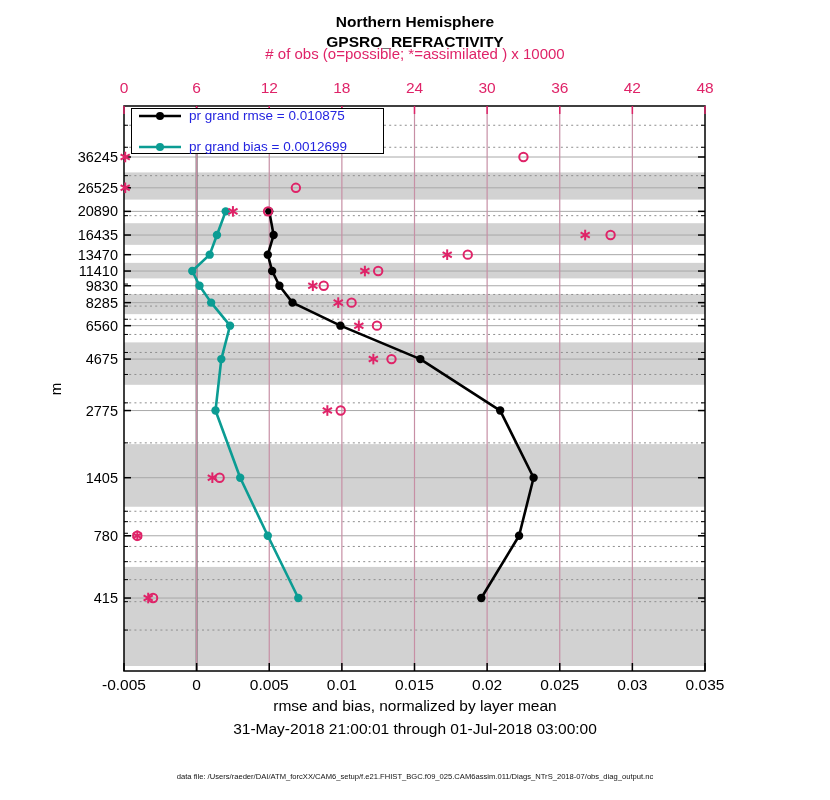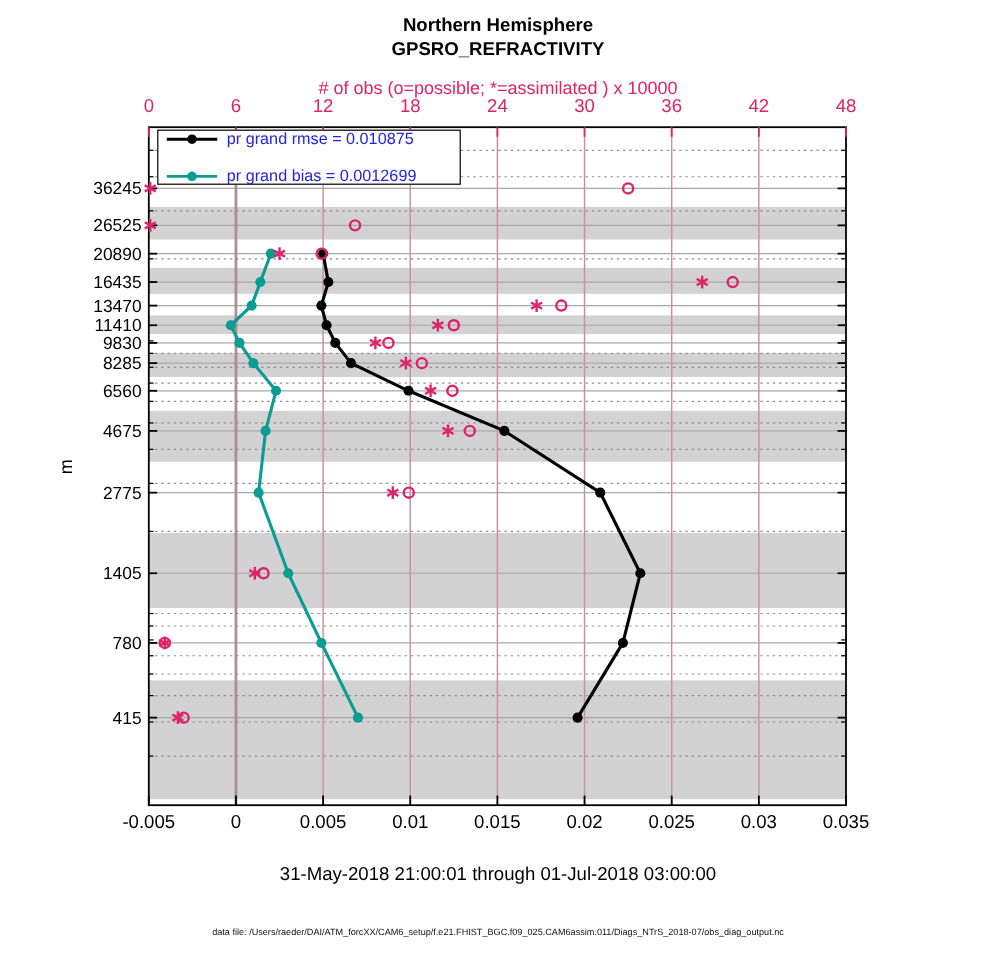--- a/index.html
+++ b/index.html
@@ -21,21 +21,21 @@
   .legrow svg{flex:0 0 auto;}
   .legtext{margin-left:7px;font-size:13.5px;color:#2424e0;white-space:nowrap;}
 </style>
 </head>
 <body>
 
 <div id="fig">
 
   <div id="title2" class="ctr" style="top:33px">GPSRO_REFRACTIVITY</div>
   <div id="title1" class="ctr" style="top:13px">Northern Hemisphere</div>
-  <div id="toplabel" class="ctr" style="top:65px"># of obs (o=possible; *=assimilated ) x 10000</div>
+  <div id="toplabel" class="ctr" style="top:45px"># of obs (o=possible; *=assimilated ) x 10000</div>
 
   <svg id="plot" width="830" height="800" viewBox="0 0 830 800" style="position:absolute;left:0;top:0;">
       <rect x="124" y="172.40333202808984" width="581" height="27.185577842662553" fill="#d2d2d2"></rect>
       <rect x="124" y="223.20472359084388" width="581" height="21.648847907631875" fill="#d2d2d2"></rect>
       <rect x="124" y="262.8573611688108" width="581" height="15.542079248400626" fill="#d2d2d2"></rect>
       <rect x="124" y="294.1890601741123" width="581" height="19.953803472655522" fill="#d2d2d2"></rect>
       <rect x="124" y="342.37370160808644" width="581" height="42.445600777767254" fill="#d2d2d2"></rect>
       <rect x="124" y="444.1304634397547" width="581" height="62.612728509669125" fill="#d2d2d2"></rect>
       <rect x="124" y="566.9089585967189" width="581" height="99.09104140328111" fill="#d2d2d2"></rect>
       <line x1="124" y1="630.0592201765439" x2="705" y2="630.0592201765439" stroke="#8f8f8f" stroke-width="1" stroke-dasharray="2 3.2"></line>
@@ -296,15 +296,16 @@
       <svg width="44" height="10">
         <line class="leg-line-1" x1="1" y1="5" x2="43" y2="5" stroke-width="2.4" stroke="#0b9c93"></line>
         <circle class="leg-dot-1" cx="22" cy="5" r="4" fill="#0b9c93"></circle>
       </svg>
       <span class="legtext" style="color: rgb(36, 36, 224);">pr grand bias = 0.0012699</span>
     </div>
   </div>
 
   <div id="ylabel">m</div>
 
+  <div id="xlabel" class="ctr" style="top:697px">rmse and bias, normalized by layer mean</div>
   <div id="datelabel" class="ctr" style="top:720px">31-May-2018 21:00:01 through 01-Jul-2018 03:00:00</div>
   <div id="footer" class="ctr" style="top:772px">data file: /Users/raeder/DAI/ATM_forcXX/CAM6_setup/f.e21.FHIST_BGC.f09_025.CAM6assim.011/Diags_NTrS_2018-07/obs_diag_output.nc</div>
 </div>
 
 </body></html>

